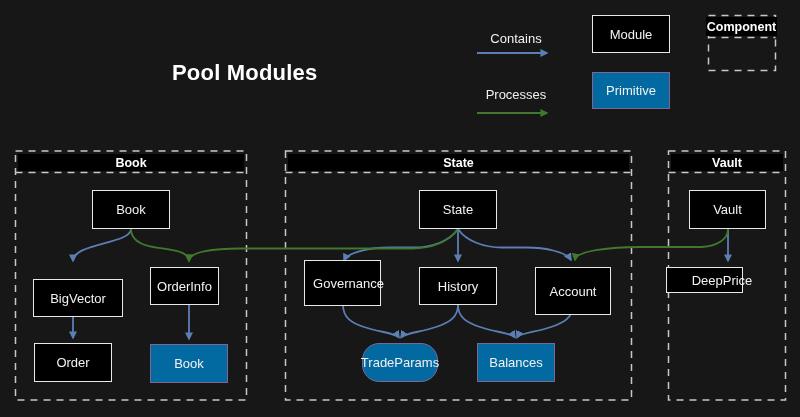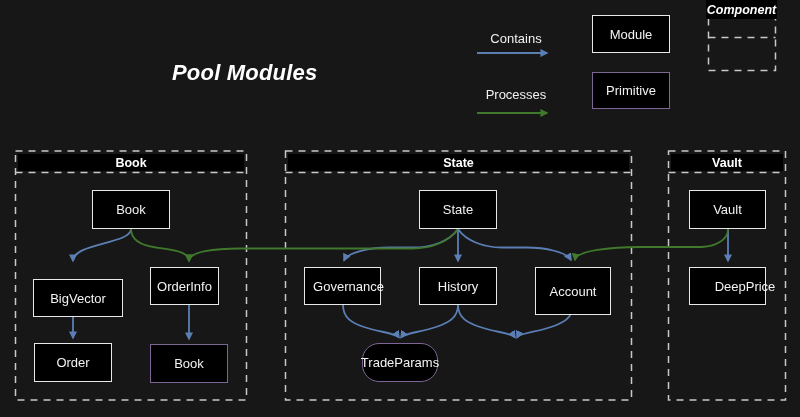--- a/index.html
+++ b/index.html
@@ -5,28 +5,28 @@
   html,body{margin:0;padding:0;background:#171717;}
   .stage{
     position:relative;width:800px;height:417px;overflow:hidden;
     background:#171717;
     font-family:"Liberation Sans","DejaVu Sans",sans-serif;
     color:#f2f2f2;
   }
   .stage svg.layer{position:absolute;left:0;top:0;z-index:1;}
   .abs{position:absolute;box-sizing:border-box;z-index:2;}
   .page-title{
-    font-size:22px;font-weight:bold;color:#ffffff;letter-spacing:.2px;font-style:italic;
+    font-size:22px;font-weight:bold;color:#ffffff;letter-spacing:.2px;
   }
   .node{
     display:flex;align-items:center;justify-content:center;
     font-size:13px;color:#f2f2f2;text-align:center;
     background:#000000;border:1.5px solid #e8e8e8;
   }
-  .node.primitive{background:#000000;border:1.5px solid #7d6594;text-align:center;}
+  .node.primitive{background:#0369a1;border:1.5px solid #7d6594;text-align:center;}
   .sg-title{
     display:flex;align-items:center;justify-content:center;
     background:#000000;color:#ffffff;font-size:12.5px;font-weight:bold;
   }
   .legend-label{
     font-size:13px;color:#f0f0f0;text-align:center;
   }
   .component-title{
     display:flex;align-items:center;justify-content:center;
     background:#000000;color:#ffffff;font-size:12.5px;font-weight:bold;
@@ -83,34 +83,35 @@
       <path d="M728,229 C728,240 716,246 702,247 L640,247 C612,247 576,250.5 575,260" marker-end="url(#ag)"></path>
     </g>
   </svg>
 
   <div class="abs page-title" style="left:172px;top:60px;">Pool Modules</div>
 
   <div class="abs legend-label" style="left:477px;top:31px;width:78px;">Contains</div>
   <div class="abs legend-label" style="left:477px;top:87px;width:78px;">Processes</div>
   <div class="abs node" style="left:592px;top:15px;width:78px;height:38px;">Module</div>
   <div class="abs node primitive" style="left:592px;top:72px;width:78px;height:37px;">Primitive</div>
-  <div class="abs component-title" style="left:706px;top:0;width:71px;height:19px;font-style:italic;">Component</div>
+  <div class="abs component-title" style="left:706px;top:17px;width:71px;height:19px;">Component</div>
 
   <div class="abs sg-title" style="left:18px;top:154px;width:226px;height:17px;">Book</div>
   <div class="abs sg-title" style="left:288px;top:154px;width:341px;height:17px;">State</div>
   <div class="abs sg-title" style="left:671px;top:154px;width:112px;height:17px;">Vault</div>
 
   <div class="abs node" style="left:92px;top:190px;width:78px;height:39px;">Book</div>
   <div class="abs node" style="left:33px;top:279px;width:90px;height:38px;">BigVector</div>
   <div class="abs node" style="left:150px;top:267px;width:69px;height:38px;">OrderInfo</div>
   <div class="abs node" style="left:34px;top:343px;width:78px;height:39px;">Order</div>
   <div class="abs node primitive" style="left:150px;top:344px;width:78px;height:39px;">Book</div>
 
   <div class="abs node" style="left:419px;top:190px;width:78px;height:39px;">State</div>
-  <div class="abs node" style="left:304px;top:267px;width:77px;height:38px;padding-left:12px;">Governance</div>
+  <div class="abs node" style="left:304px;top:260px;width:77px;height:46px;padding-left:12px;">Governance</div>
   <div class="abs node" style="left:419px;top:267px;width:78px;height:38px;">History</div>
   <div class="abs node" style="left:535px;top:267px;width:76px;height:48px;">Account</div>
   <div class="abs node primitive" style="left:362px;top:343px;width:76px;height:39px;border-radius:17px;">TradeParams</div>
+  <div class="abs node primitive" style="left:477px;top:343px;width:78px;height:39px;">Balances</div>
 
   <div class="abs node" style="left:689px;top:190px;width:77px;height:39px;">Vault</div>
-  <div class="abs node" style="left:689px;top:267px;width:77px;height:38px;padding-left:35px;">DeepPrice</div>
+  <div class="abs node" style="left:666px;top:267px;width:77px;height:26px;padding-left:35px;">DeepPrice</div>
 
 </div>
 
 </body></html>

